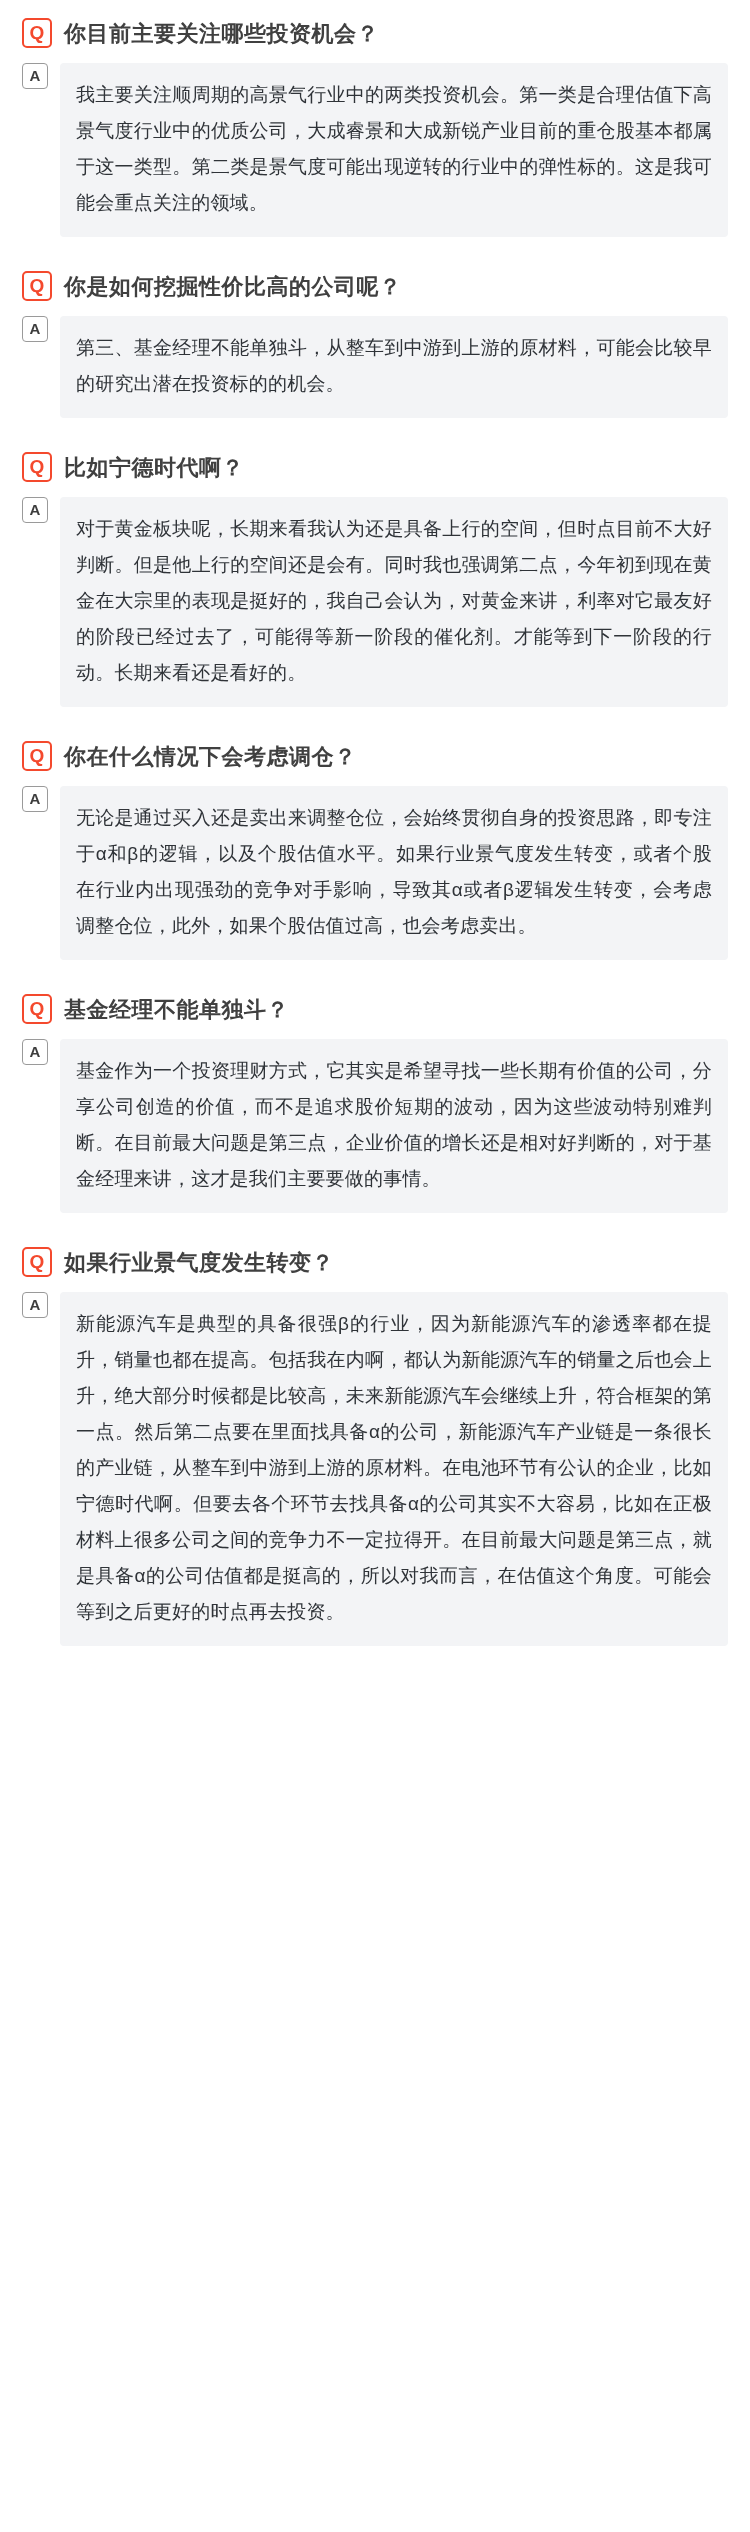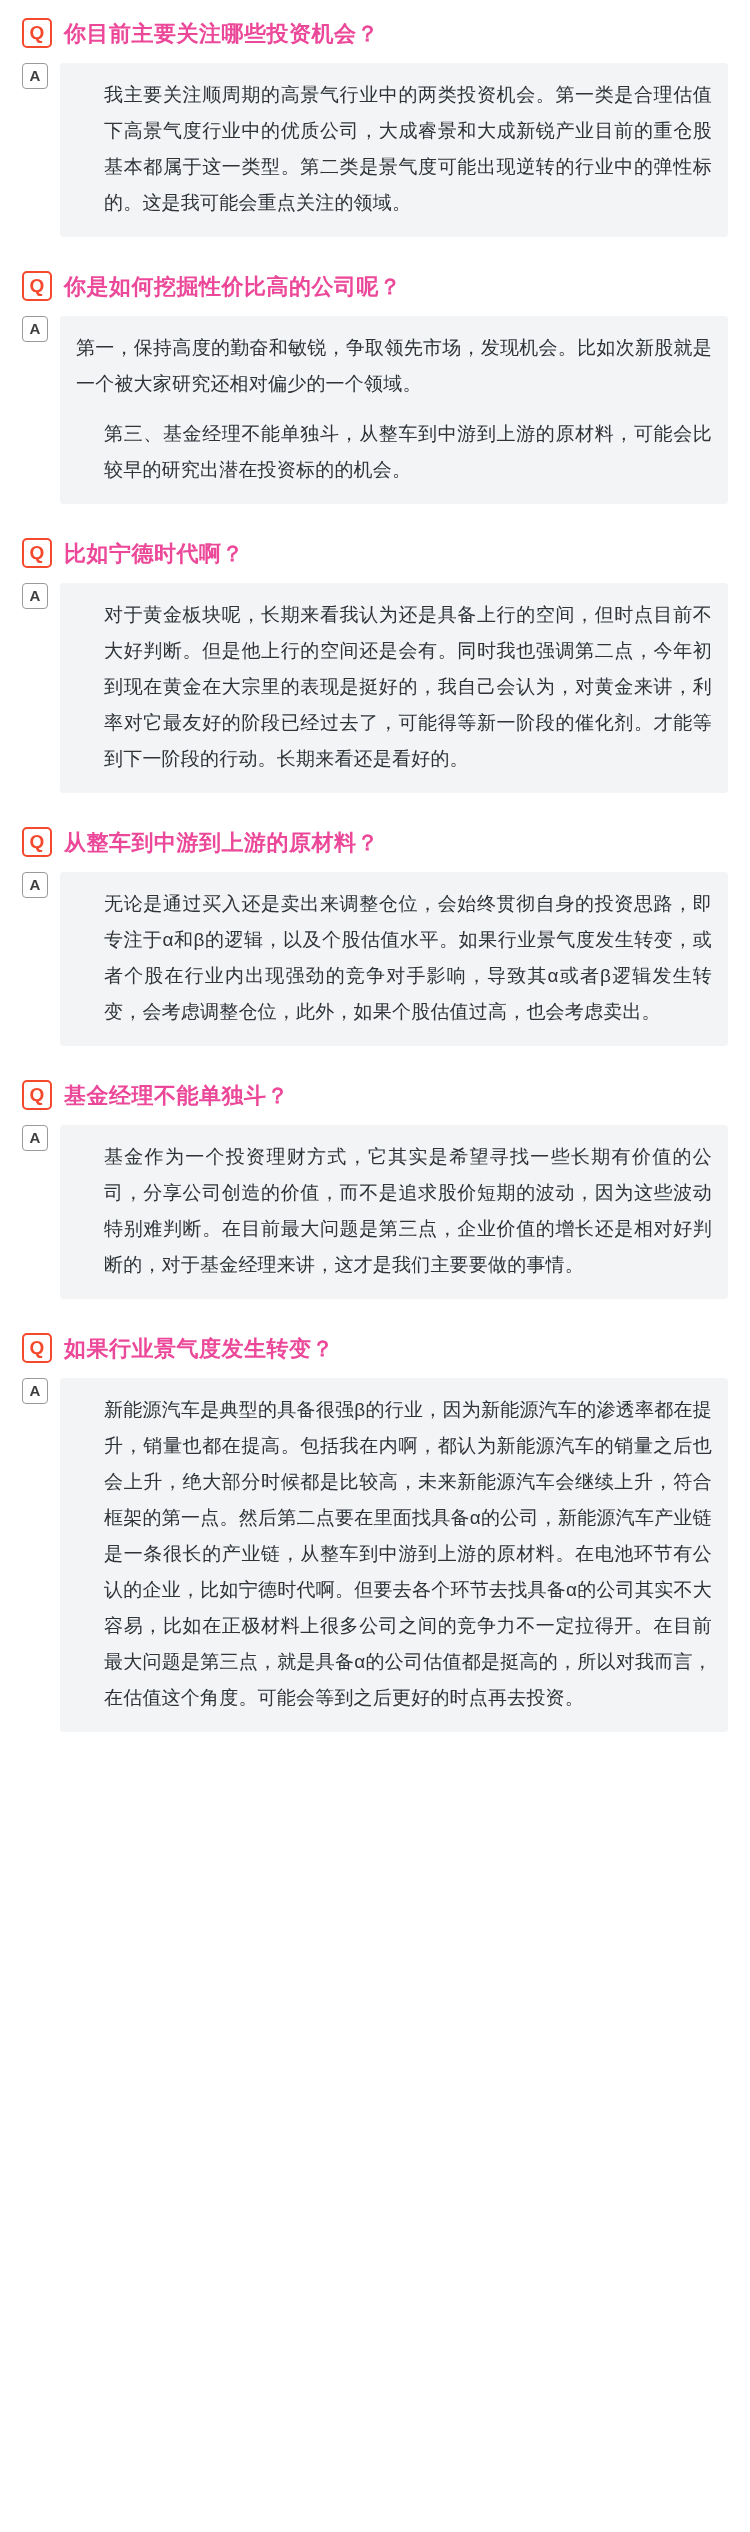--- a/index.html
+++ b/index.html
@@ -40,21 +40,21 @@
     color: #f4492d;
     font-size: 19px;
     font-weight: bold;
     line-height: 26px;
     text-align: center;
     margin-right: 12px;
     background: #ffffff;
   }
   .q-text {
     flex: 1 1 auto;
-    color: #ec4899;
+    color: #404040;
     font-size: 22px;
     font-weight: bold;
     line-height: 30px;
     letter-spacing: 0.5px;
     padding-top: 1px;
   }
 
   
   .a-row {
     display: flex;
@@ -83,21 +83,20 @@
   .a-para {
     color: #2f3338;
     font-size: 19px;
     line-height: 36px;
     text-align: justify;
     margin: 0 0 14px 0;
     letter-spacing: 0.2px;
   }
   .a-para:last-child {
     margin-bottom: 0;
-    margin-left: 28px;
   }
 </style>
 </head>
 <body>
 
 <div class="page">
 
   <div class="qa-block">
     <div class="q-row">
       <div class="q-badge">Q</div>
@@ -112,21 +111,20 @@
   </div>
 
   <div class="qa-block">
     <div class="q-row">
       <div class="q-badge">Q</div>
       <div class="q-text">你是如何挖掘性价比高的公司呢？</div>
     </div>
     <div class="a-row">
       <div class="a-badge">A</div>
       <div class="a-body">
-        <p class="a-para">第一，保持高度的勤奋和敏锐，争取领先市场，发现机会。比如次新股就是一个被大家研究还相对偏少的一个领域。</p>
         <p class="a-para">第三、基金经理不能单独斗，从整车到中游到上游的原材料，可能会比较早的研究出潜在投资标的的机会。</p>
       </div>
     </div>
   </div>
 
   <div class="qa-block">
     <div class="q-row">
       <div class="q-badge">Q</div>
       <div class="q-text">比如宁德时代啊？</div>
     </div>
@@ -134,21 +132,21 @@
       <div class="a-badge">A</div>
       <div class="a-body">
         <p class="a-para">对于黄金板块呢，长期来看我认为还是具备上行的空间，但时点目前不大好判断。但是他上行的空间还是会有。同时我也强调第二点，今年初到现在黄金在大宗里的表现是挺好的，我自己会认为，对黄金来讲，利率对它最友好的阶段已经过去了，可能得等新一阶段的催化剂。才能等到下一阶段的行动。长期来看还是看好的。</p>
       </div>
     </div>
   </div>
 
   <div class="qa-block">
     <div class="q-row">
       <div class="q-badge">Q</div>
-      <div class="q-text">从整车到中游到上游的原材料？</div>
+      <div class="q-text">你在什么情况下会考虑调仓？</div>
     </div>
     <div class="a-row">
       <div class="a-badge">A</div>
       <div class="a-body">
         <p class="a-para">无论是通过买入还是卖出来调整仓位，会始终贯彻自身的投资思路，即专注于α和β的逻辑，以及个股估值水平。如果行业景气度发生转变，或者个股在行业内出现强劲的竞争对手影响，导致其α或者β逻辑发生转变，会考虑调整仓位，此外，如果个股估值过高，也会考虑卖出。</p>
       </div>
     </div>
   </div>
 
   <div class="qa-block">

